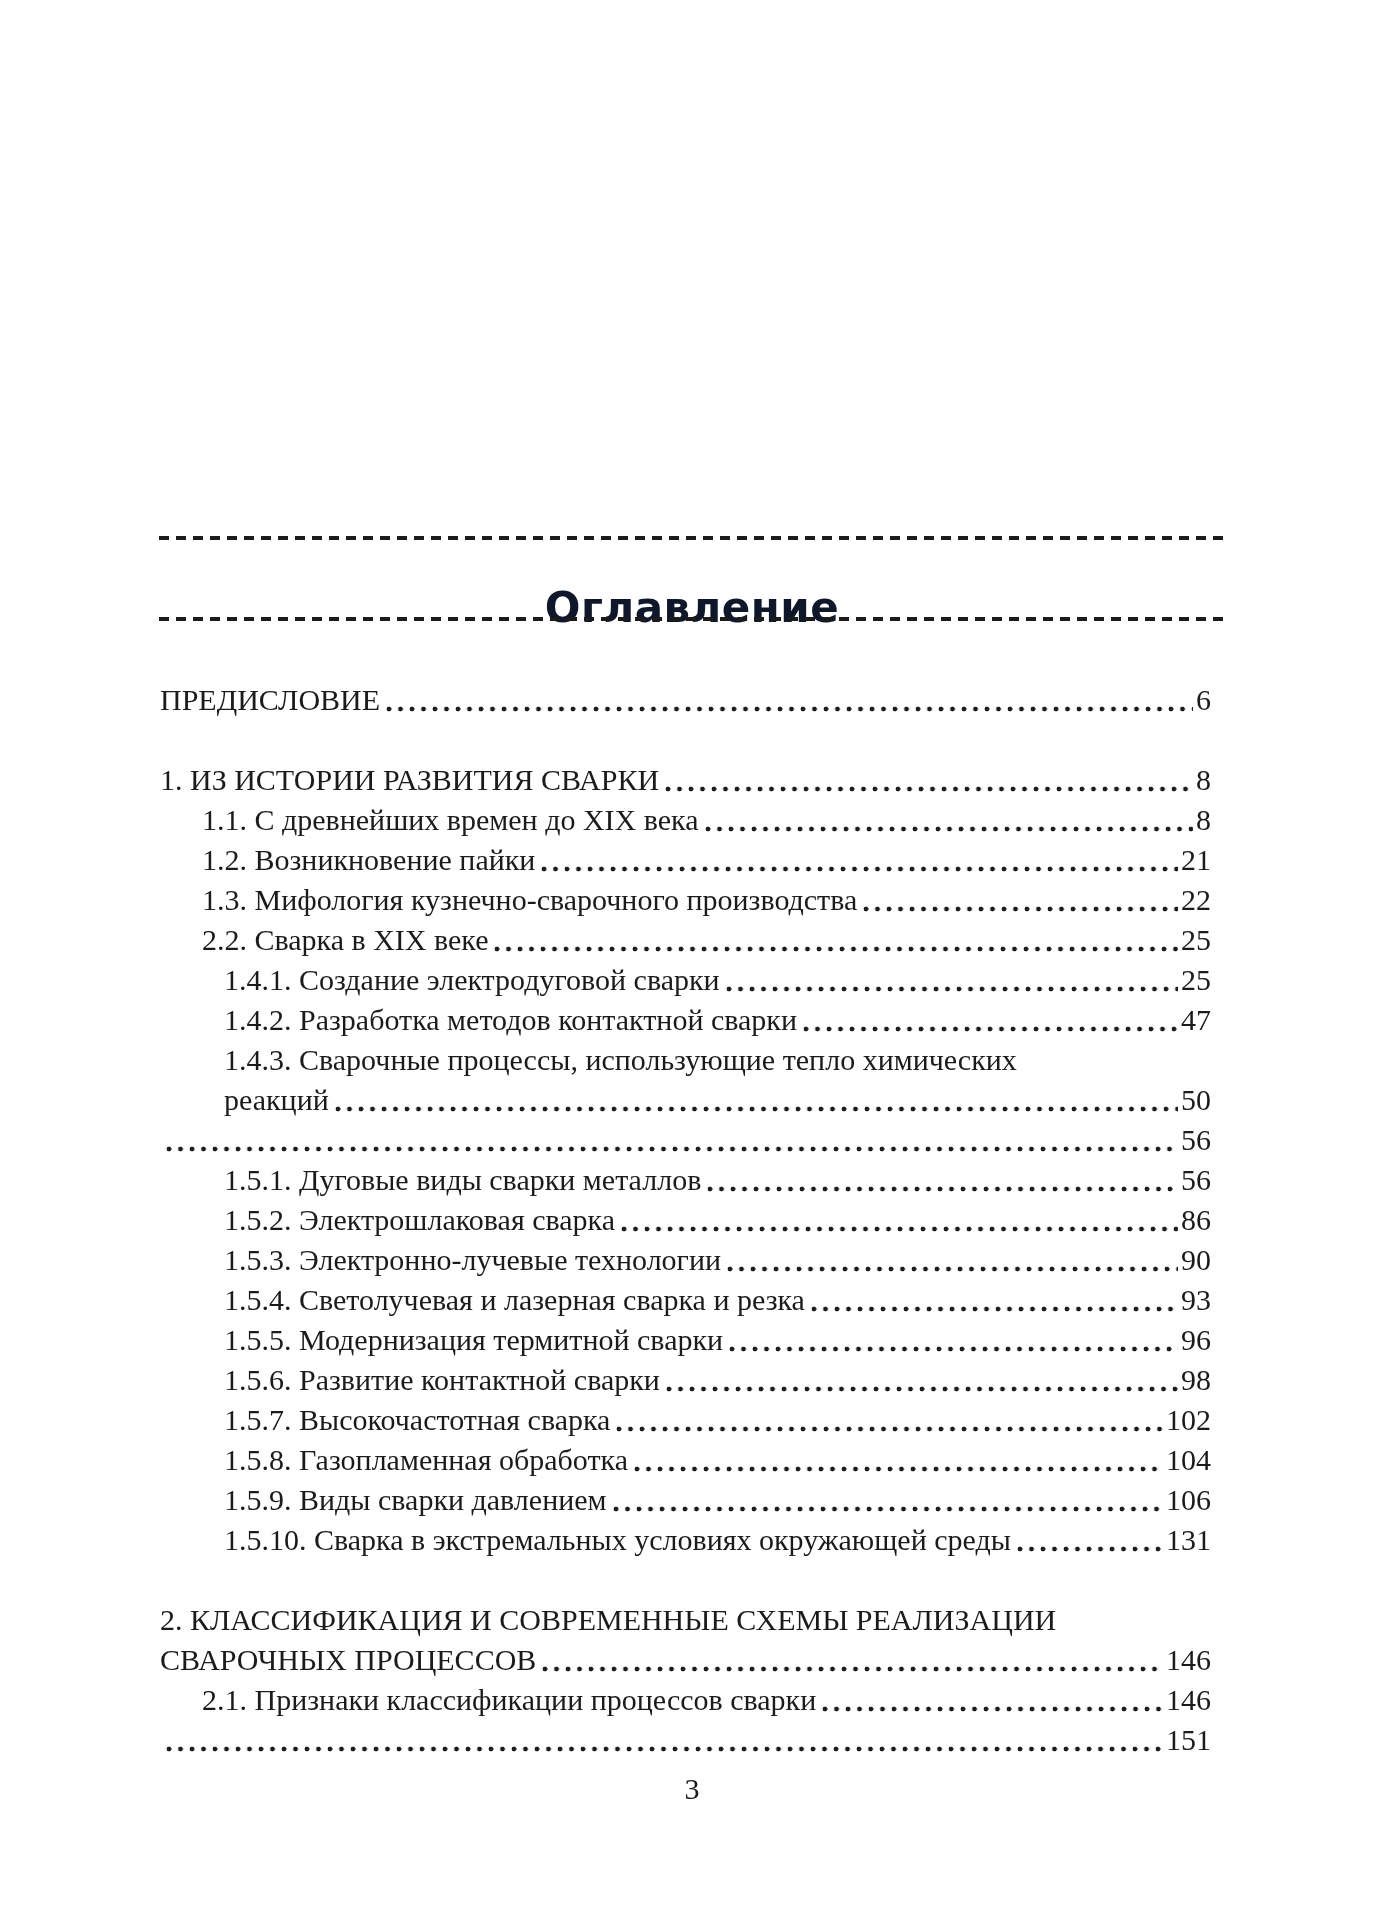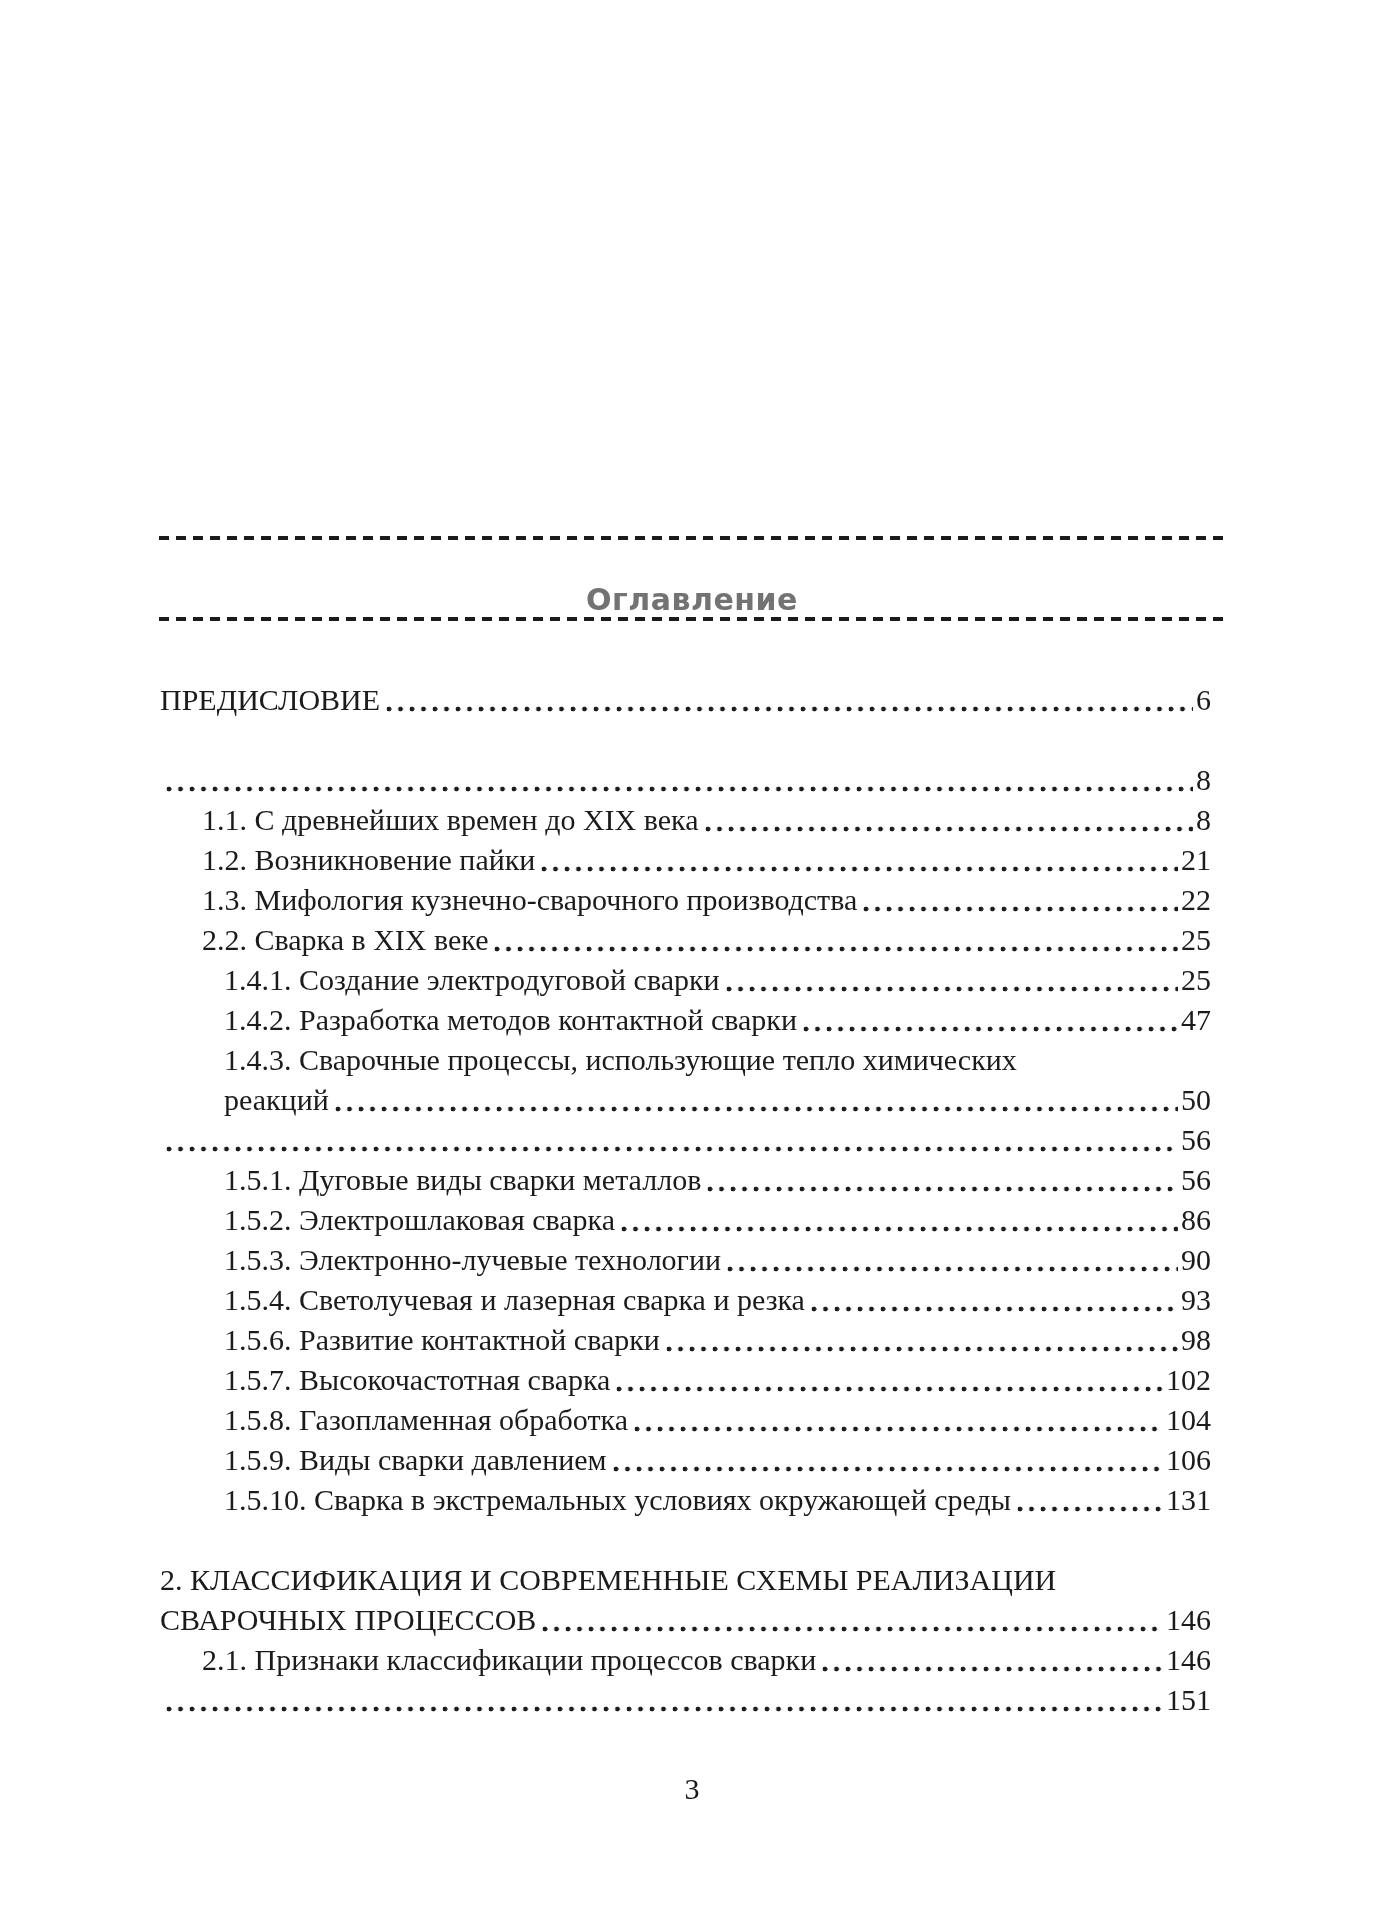--- a/index.html
+++ b/index.html
@@ -17,23 +17,23 @@
     background: repeating-linear-gradient(90deg, #1b1b1b 0 10px, rgba(0,0,0,0) 10px 17px);
   }
   #rule-top { top: 536px; }
   #rule-bottom { top: 617px; }
   .doc-title {
     position: absolute;
     left: 159px; top: 543px; width: 1066px; height: 72px;
     display: flex; align-items: center; justify-content: center;
     font-family: "DejaVu Sans", sans-serif;
     font-weight: bold;
-    font-size: 30px;
+    font-size: 42px;
     letter-spacing: 0.5px;
-    color: #737373;
+    color: #0f172a;
   }
   .toc {
     position: absolute;
     left: 160px; top: 680px; width: 1065px;
     font-size: 30px;
   }
   .toc-row {
     display: flex;
     align-items: baseline;
     height: 40px;
@@ -75,20 +75,21 @@
 <div id="rule-bottom" class="rule"></div>
 
 <div class="toc" id="toc">
     <div class="toc-row">
     <span class="label indent-0">ПРЕДИСЛОВИЕ</span>
     <span class="leader"></span>
     <span class="pagenum">6</span>
   </div>
     <div class="spacer"></div>
     <div class="toc-row">
+    <span class="label indent-0">1. ИЗ ИСТОРИИ РАЗВИТИЯ СВАРКИ</span>
     <span class="leader"></span>
     <span class="pagenum">8</span>
   </div>
     <div class="toc-row">
     <span class="label indent-1">1.1. С древнейших времен до XIX века</span>
     <span class="leader"></span>
     <span class="pagenum">8</span>
   </div>
     <div class="toc-row">
     <span class="label indent-1">1.2. Возникновение пайки</span>
@@ -142,20 +143,25 @@
     <span class="label indent-2">1.5.3. Электронно-лучевые технологии</span>
     <span class="leader"></span>
     <span class="pagenum">90</span>
   </div>
     <div class="toc-row">
     <span class="label indent-2">1.5.4. Светолучевая и лазерная сварка и резка</span>
     <span class="leader"></span>
     <span class="pagenum">93</span>
   </div>
     <div class="toc-row">
+    <span class="label indent-2">1.5.5. Модернизация термитной сварки</span>
+    <span class="leader"></span>
+    <span class="pagenum">96</span>
+  </div>
+    <div class="toc-row">
     <span class="label indent-2">1.5.6. Развитие контактной сварки</span>
     <span class="leader"></span>
     <span class="pagenum">98</span>
   </div>
     <div class="toc-row">
     <span class="label indent-2">1.5.7. Высокочастотная сварка</span>
     <span class="leader"></span>
     <span class="pagenum">102</span>
   </div>
     <div class="toc-row">

